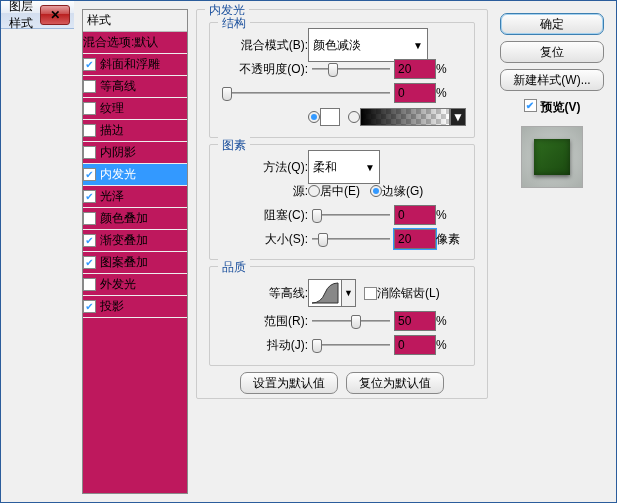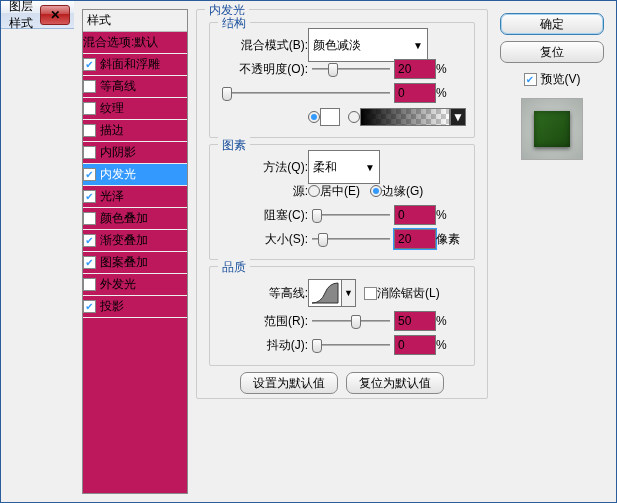--- a/index.html
+++ b/index.html
@@ -34,21 +34,21 @@
 .grad { width: 90px; height: 18px; border: 1px solid #767676; background: repeating-conic-gradient(#ccc 0 25%, #fff 0 50%) 0 0/10px 10px; position: relative; }
 .grad::after { content: ""; position: absolute; inset: 0; background: linear-gradient(to right, #000, transparent); }
 .grad-dd { width: 16px; height: 18px; border: 1px solid #767676; background: #222; color: #fff; display: flex; align-items: center; justify-content: center; font-size: 9px; }
 .contour { width: 34px; height: 28px; border: 1px solid #767676; background: #fff; display: flex; align-items: center; justify-content: center; }
 .contour svg { width: 28px; height: 22px; }
 .btn { height: 22px; border: 1px solid #888; background: linear-gradient(#fdfdfd, #e3e3e3); border-radius: 7px; display: flex; align-items: center; justify-content: center; padding: 8px 12px; cursor: default; }
 .bottom-btns { display: flex; gap: 8px; justify-content: center; margin-top: 4px; }
 .right { width: 112px; display: flex; flex-direction: column; gap: 6px; align-items: stretch; padding: 4px 4px 0; }
 .right .btn { width: 100%; }
 .btn.primary { border: 1px solid #3c7fb1; box-shadow: inset 0 0 0 1px #a4d1ef; }
-.preview-row { display: flex; align-items: center; gap: 4px; margin-top: 2px; justify-content: center; }
+.preview-row { display: flex; gap: 4px; margin-top: 2px; justify-content: center; font-weight: bold; }
 .preview { width: 62px; height: 62px; border: 1px solid #aaa; background: radial-gradient(#cdd2cf, #a9afab); display: flex; align-items: center; justify-content: center; margin: 4px auto 0; }
 .preview-inner { width: 36px; height: 36px; background: linear-gradient(135deg, #2e6b1e, #1b4a10); box-shadow: 0 2px 4px rgba(0,0,0,.5), inset 0 0 6px rgba(0,0,0,.4); }
 </style>
 </head>
 <body>
 
 <div class="window">
   <div class="titlebar">
     <span>图层样式</span>
     <div class="close">
@@ -253,20 +253,23 @@
       </div>
     </div>
 
     <div class="right">
       <div class="btn primary">
           <span>确定</span>
         </div>
       <div class="btn">
           <span>复位</span>
         </div>
+      <div class="btn">
+          <span>新建样式(W)...</span>
+        </div>
       <div class="preview-row">
         <span class="chk checked"></span>
         <span>预览(V)</span>
       </div>
       <div class="preview">
         <div class="preview-inner"></div>
       </div>
     </div>
 
   </div>

